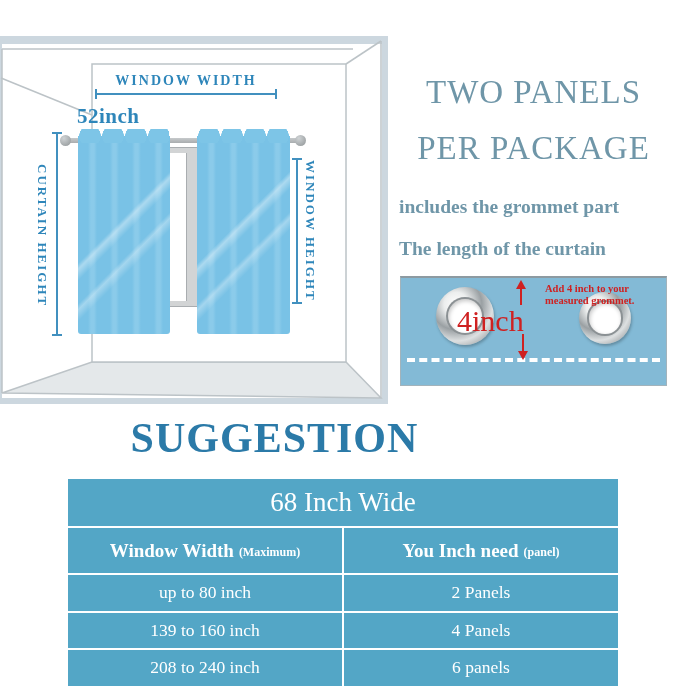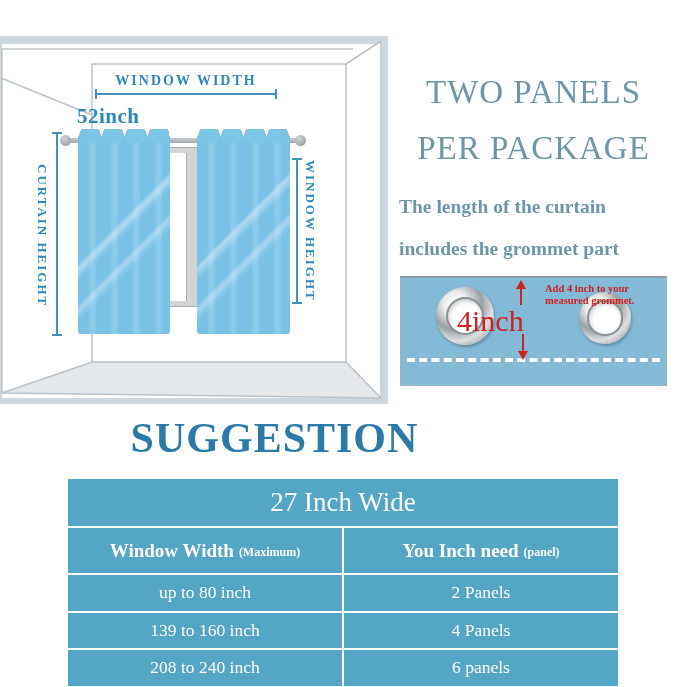--- a/index.html
+++ b/index.html
@@ -136,22 +136,22 @@
     <div class="dlabel vtext lbl-window-height">WINDOW HEIGHT</div>
     <div class="dim dim-v dim-v-right"></div>
   </div>
 
   <div class="right-col">
     <div class="main-title">
       <div>TWO PANELS</div>
       <div>PER PACKAGE</div>
     </div>
     <div class="subtitle">
+      <div>includes the grommet  part</div>
       <div>The length of the curtain</div>
-      <div>includes the grommet  part</div>
     </div>
 
     <div class="grommet-band">
       <div class="grommet g-left"></div>
       <div class="grommet g-right"></div>
       <div class="band-dash"></div>
 
       <div class="arrow-head a-up-head"></div>
       <div class="arrow-line a-up-line"></div>
       <div class="arrow-line a-down-line"></div>
@@ -161,21 +161,21 @@
       <div class="red band-note">
         <div>Add 4 inch to your</div>
         <div>measured grommet.</div>
       </div>
     </div>
   </div>
 
   <div class="suggestion-title">SUGGESTION</div>
 
   <div class="size-table">
-    <div class="cell span2">27 Inch Wide</div>
+    <div class="cell span2">68 Inch Wide</div>
 
     <div class="cell colhead">
       <span>Window Width</span>
       <span class="sub">(Maximum)</span>
     </div>
     <div class="cell colhead">
       <span>You Inch need</span>
       <span class="sub">(panel)</span>
     </div>
 

